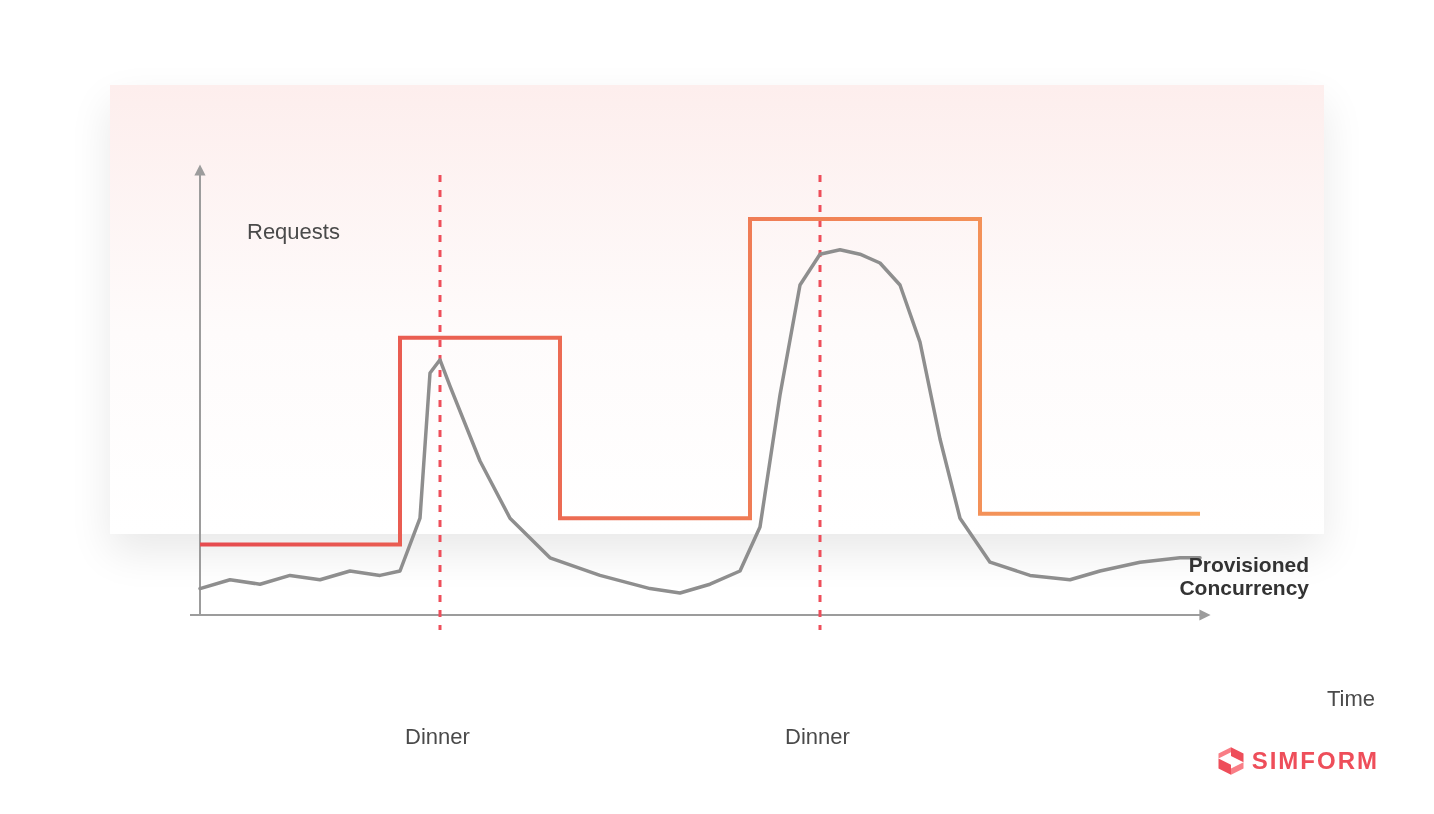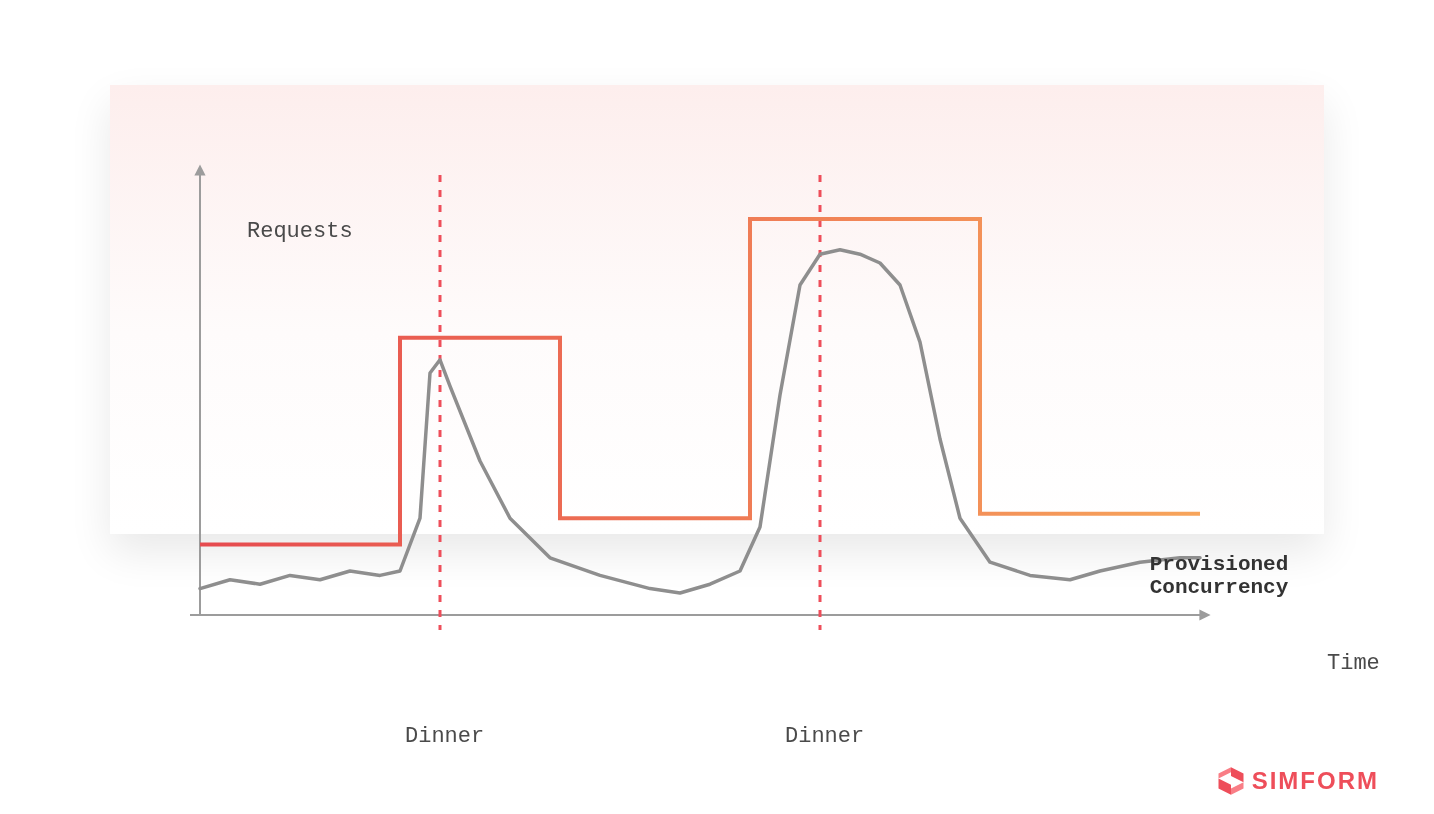--- a/index.html
+++ b/index.html
@@ -11,41 +11,40 @@
     background: #fff;
   }
   .card {
     position: absolute;
     left: 110px;
     top: 85px;
     width: 1214px;
     height: 449px;
     background: linear-gradient(180deg, #fdeeed 0%, #fefbfb 55%, #ffffff 100%);
     box-shadow: 0 18px 40px rgba(0,0,0,0.09);
-    font-family: Liberation Mono, monospace;
   }
   .chart-wrap {
     position: absolute;
     left: 0; top: 0; width: 100%; height: 100%;
   }
   .label {
     position: absolute;
     color: #4a4a4a;
     font-size: 22px;
     line-height: 1.1;
   }
   .label.ylabel { left: 137px; top: 135px; }
-  .label.xlabel { left: 1217px; top: 567px; }
+  .label.xlabel { left: 1217px; top: 602px; }
   .label.lunch  { left: 398px; top: 640px; }
   .label.dinner { left: 784px; top: 640px; text-align: center; }
-  .label.prov   { right: 15px; top: 468px; font-weight: 700; color: #333; text-align: center; width: 180px; font-size: 21px; }
+  .label.prov   { right: 15px; top: 468px; font-weight: 700; color: #333; text-align: right; width: 180px; font-size: 21px; }
   .brand {
     position: absolute;
     right: 55px;
-    bottom: 18px;
+    bottom: 38px;
     display: flex;
     align-items: center;
     gap: 6px;
     color: #ee4e5a;
     font-weight: 800;
     letter-spacing: 2px;
     font-size: 24px;
   }
   svg { display: block; }
 </style>

